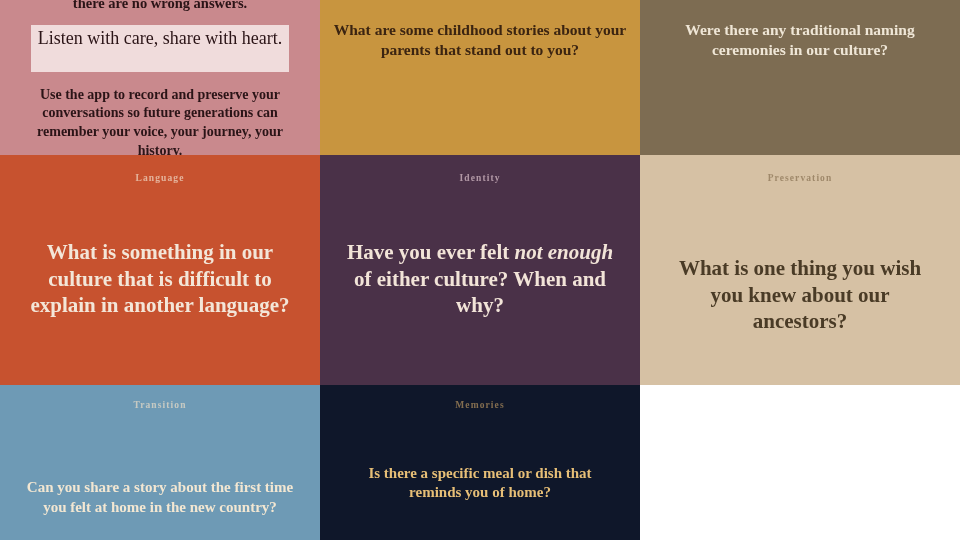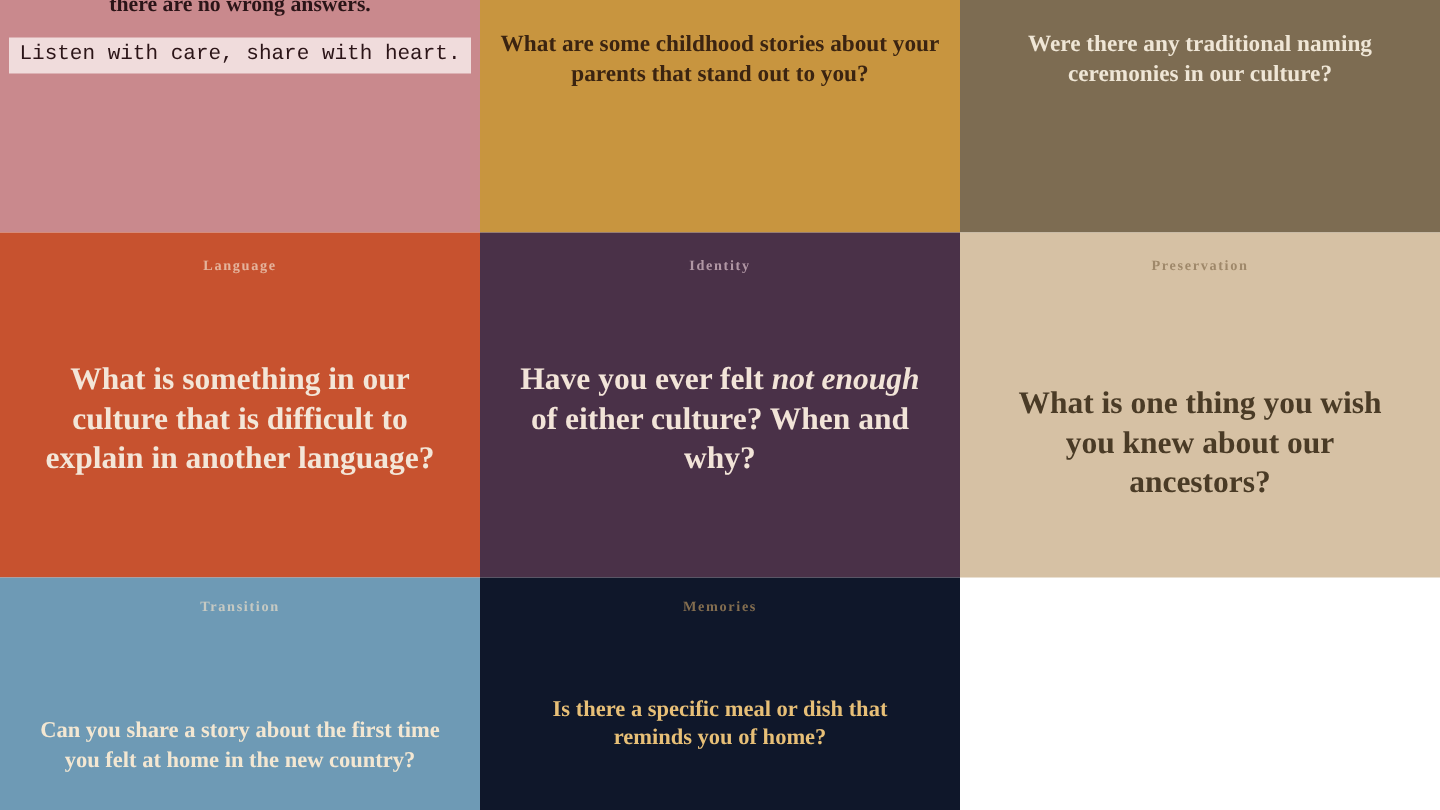--- a/index.html
+++ b/index.html
@@ -74,24 +74,23 @@
     margin-top: -5px;
     padding: 0 20px;
   }
   .intro-highlight-wrap {
     width: 100%;
     text-align: center;
     margin-top: 13px;
   }
   .intro-highlight {
     display: inline-block;
-    font-size: 14px;
+    font-size: 18px;
     line-height: 1.3;
-    padding: 2px 7px 3px 7px;
-    font-family: Liberation Mono, monospace;
+    padding: 2px 7px 21px 7px;
   }
   .intro-body {
     font-size: 14px;
     line-height: 1.33;
     margin-top: 14px;
     padding: 0 22px;
   }
 
   .card-q-top {
     padding-top: 20px;
@@ -134,20 +133,21 @@
 </head>
 <body>
 
 <div class="grid">
 
   <div class="card r1 card-intro" style="background: rgb(201, 137, 141); color: rgb(43, 20, 23);">
     <div class="intro-line intro-top">there are no wrong answers.</div>
     <div class="intro-highlight-wrap">
       <span class="intro-highlight" style="background: rgb(240, 220, 220);">Listen with care, share with heart.</span>
     </div>
+    <div class="intro-line intro-body">Use the app to record and preserve your conversations so future generations can remember your voice, your journey, your history.</div>
   </div>
 
   <div class="card r1 card-q-top" style="background: rgb(200, 149, 63); color: rgb(59, 36, 17);">
     <div class="question">What are some childhood stories about your parents that stand out to you?</div>
   </div>
 
   <div class="card r1 card-q-top" style="background: rgb(125, 108, 82); color: rgb(239, 230, 214);">
     <div class="question">Were there any traditional naming ceremonies in our culture?</div>
   </div>
 

